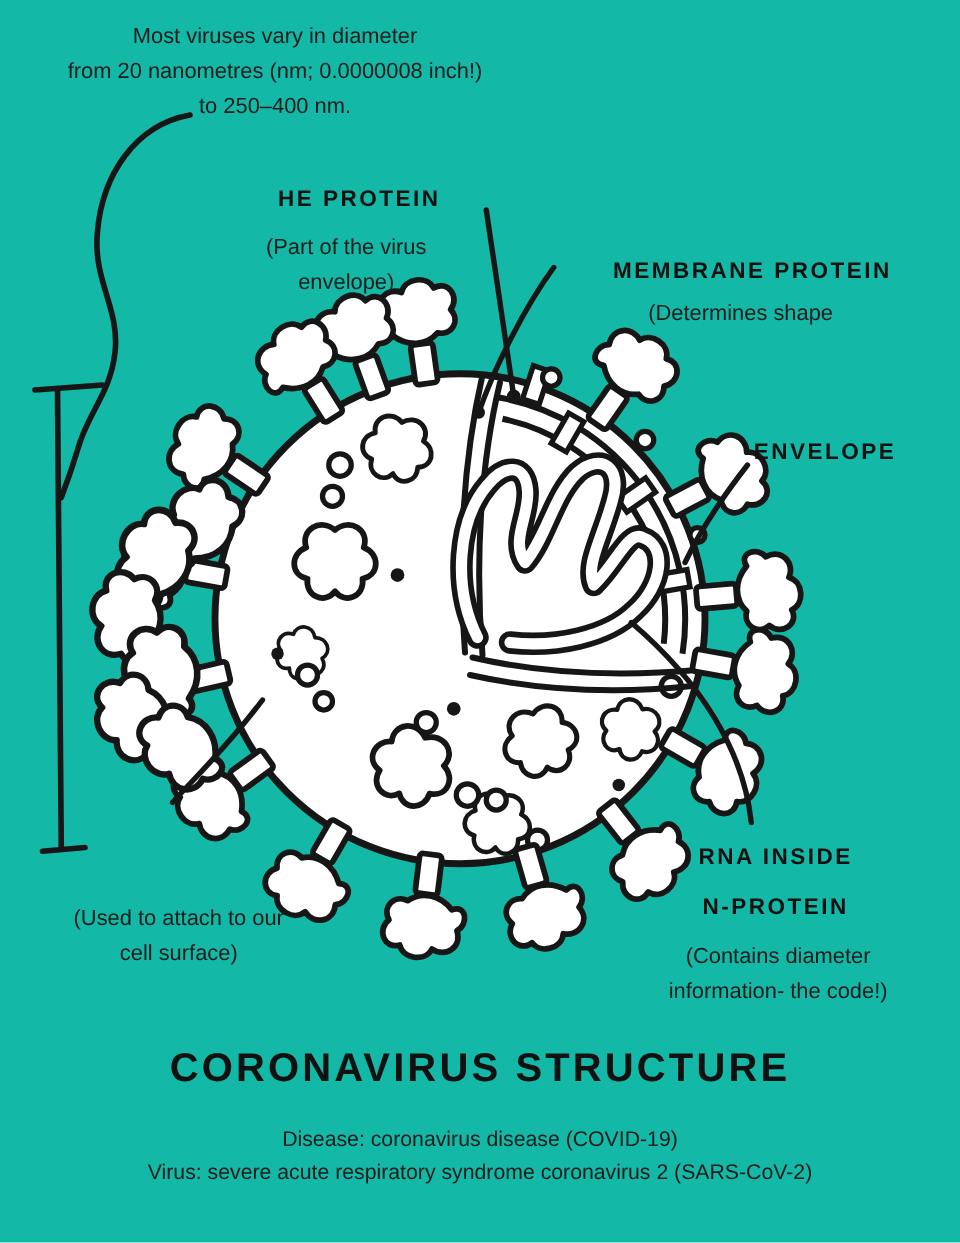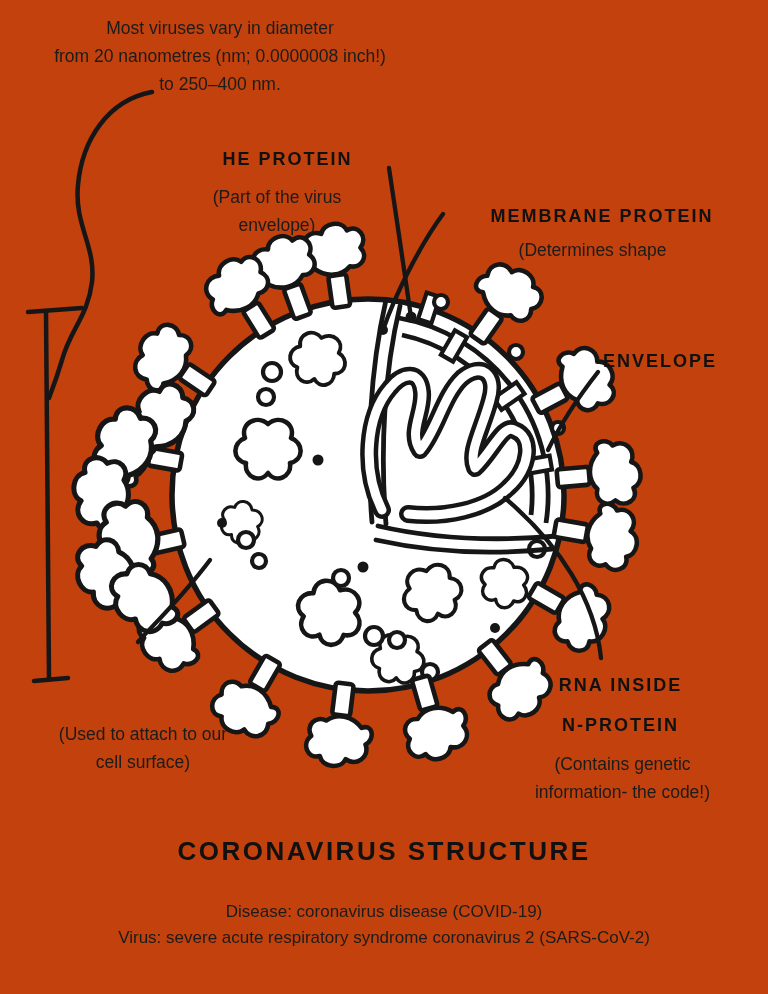--- a/index.html
+++ b/index.html
@@ -1,22 +1,22 @@
 <!DOCTYPE html>
 <html><head>
 <meta charset="utf-8">
 <style>
   html,body{margin:0;padding:0;background:#ffffff;}
-  #page{position:relative;width:768px;height:994px;background:#c2410c;overflow:hidden;
+  #page{position:relative;width:768px;height:994px;background:#14b8a6;overflow:hidden;
         font-family:"Liberation Sans", sans-serif;color:#1a1a1a;}
   #drawing{position:absolute;left:0;top:0;}
   .txt{position:absolute;text-align:center;}
   .note{font-size:17.5px;line-height:28px;color:#1c1c1c;}
   .hand{font-weight:700;letter-spacing:2px;font-size:18px;line-height:26px;color:#111;}
-  .hand-big{font-weight:700;letter-spacing:2.5px;font-size:26px;color:#111;}
+  .hand-big{font-weight:700;letter-spacing:2.5px;font-size:32px;color:#111;}
   .sub{font-size:17px;line-height:26px;color:#1c1c1c;margin-top:17px;}
 </style>
 </head>
 <body>
 
 <div id="page">
 
   <svg id="drawing" width="768" height="994" viewBox="0 0 768 994">
     <defs>
       <path id="spikeHead" d="M -22,6 C -33,12 -37,-4 -28,-10 C -34,-23 -21,-33 -10,-27 C -6,-38 12,-38 16,-27 C 28,-32 36,-17 27,-8 C 34,2 25,13 14,9 C 4,18 -11,17 -22,6 Z"></path>
@@ -151,21 +151,21 @@
   <div class="txt hand" style="left:575px;top:348px;width:170px;">ENVELOPE</div>
 
   <div class="txt note" style="left:33px;top:720px;width:220px;">
     <div>(Used to attach to our</div>
     <div>cell surface)</div>
   </div>
 
   <div class="txt hand" style="left:528px;top:672px;width:185px;">RNA INSIDE</div>
   <div class="txt hand" style="left:528px;top:712px;width:185px;">N-PROTEIN</div>
   <div class="txt note" style="left:515px;top:750px;width:215px;">
-    <div>(Contains genetic</div>
+    <div>(Contains diameter</div>
     <div>information- the code!)</div>
   </div>
 
   <div class="txt hand-big" style="left:84px;top:836px;width:600px;">CORONAVIRUS STRUCTURE</div>
   <div class="txt sub" style="left:84px;top:882px;width:600px;">Disease:  coronavirus disease  (COVID-19)</div>
   <div class="txt sub" style="left:34px;top:908px;width:700px;">Virus:  severe acute respiratory syndrome coronavirus 2  (SARS-CoV-2)</div>
 
 </div>
 
 </body></html>

